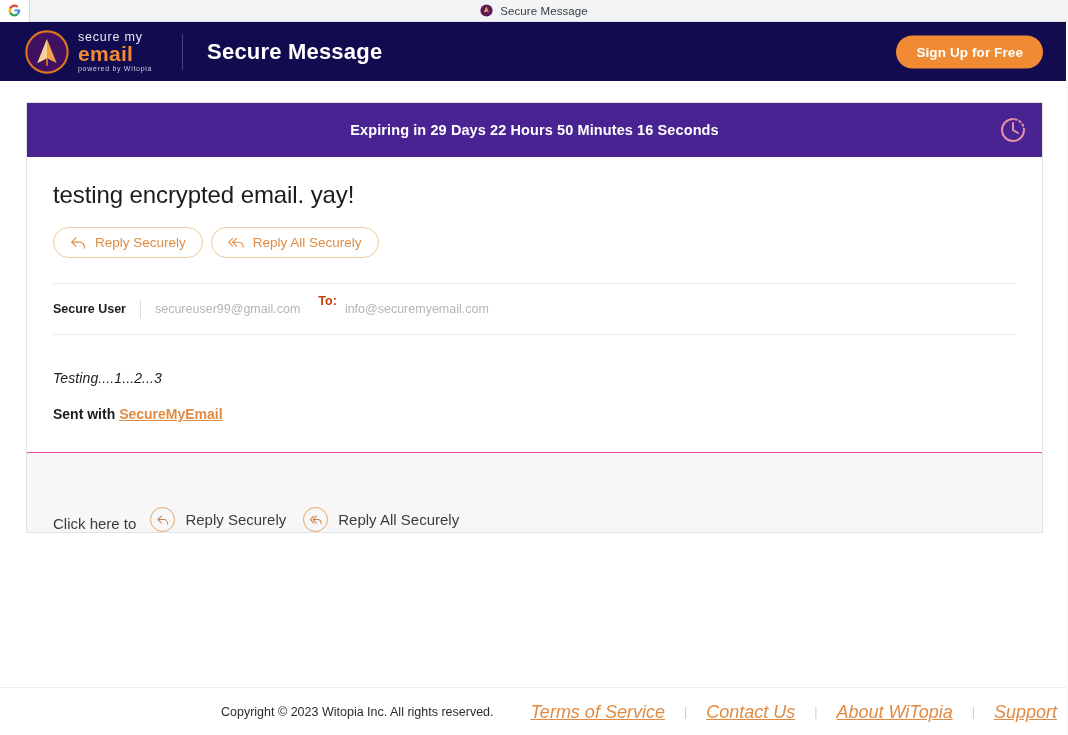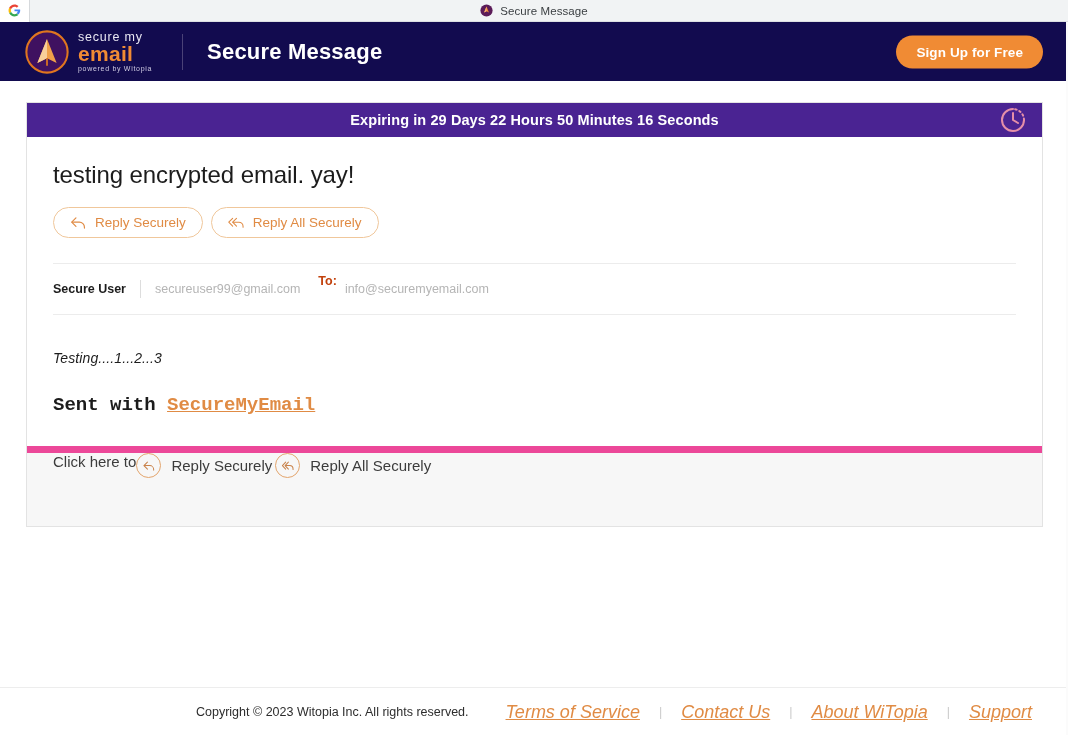--- a/index.html
+++ b/index.html
@@ -128,21 +128,21 @@
     background: #ffffff;
     padding: 21px 26px 0 26px;
   }
   .message-card {
     border: 1px solid #e3e3e3;
     background: #ffffff;
     width: 1017px;
   }
   .expiry-banner {
     background: #4a2392;
-    height: 34px;
+    height: 54px;
     display: flex;
     align-items: center;
     justify-content: center;
     position: relative;
   }
   .expiry-text {
     color: #ffffff;
     font-size: 14.5px;
     font-weight: bold;
     letter-spacing: 0.1px;
@@ -203,41 +203,40 @@
   .meta-to-email { color: #b5b5b5; }
 
   .body-area { padding: 35px 0 0 0; }
   .body-text {
     font-size: 14px;
     color: #1c1c1c;
     letter-spacing: 0.1px;
     font-style: italic;
   }
   .sent-with {
-    font-size: 19px;
+    font-size: 14px;
     color: #1c1c1c;
-    margin-top: 28px;
+    margin-top: 20px;
     padding-bottom: 30px;
     font-weight: bold;
-    font-family: Liberation Mono, monospace;
   }
   .sent-with a {
     color: #e08b44;
     text-decoration: underline;
     font-weight: bold;
   }
 
   .card-footer {
     background: #f7f7f7;
-    border-top: 7px solid #ec4899;
+    border-top: 1px solid #ec4899;
     height: 80px;
     display: flex;
-    align-items: flex-start;
+    align-items: flex-end;
     padding: 0 26px;
-    gap: 0;
+    gap: 14px;
   }
   .click-here {
     font-size: 15px;
     color: #3c3c3c;
   }
   .circle-action {
     display: inline-flex;
     align-items: center;
     gap: 10px;
     cursor: pointer;
@@ -270,20 +269,21 @@
     border-top: 1px solid #ededed;
     height: 48px;
     background: #ffffff;
   }
   .page-footer {
     display: flex;
     align-items: center;
     height: 48px;
     padding-left: 196px;
     font-size: 12.5px;
+    margin-left: 25px;
   }
   .copyright { color: #2d2d2d; }
   .footer-links {
     display: flex;
     align-items: center;
     margin-left: 37px;
     gap: 0;
   }
   .footer-links a {
     color: #e08b44;

